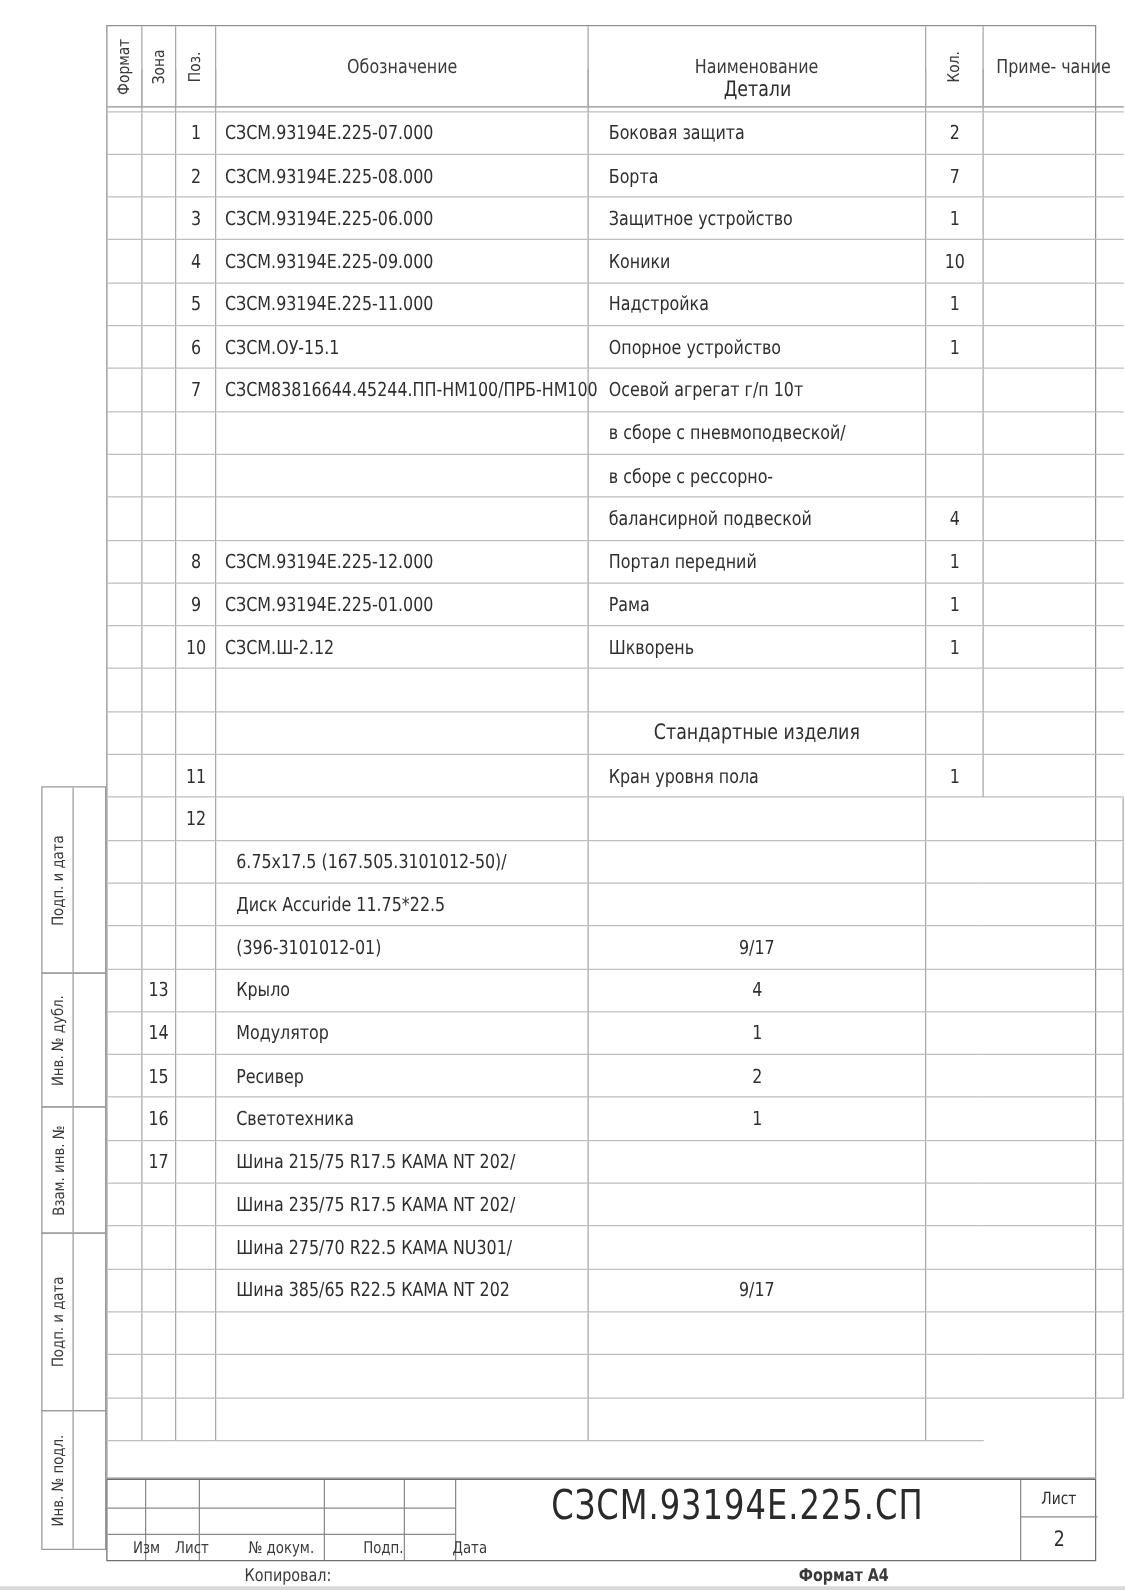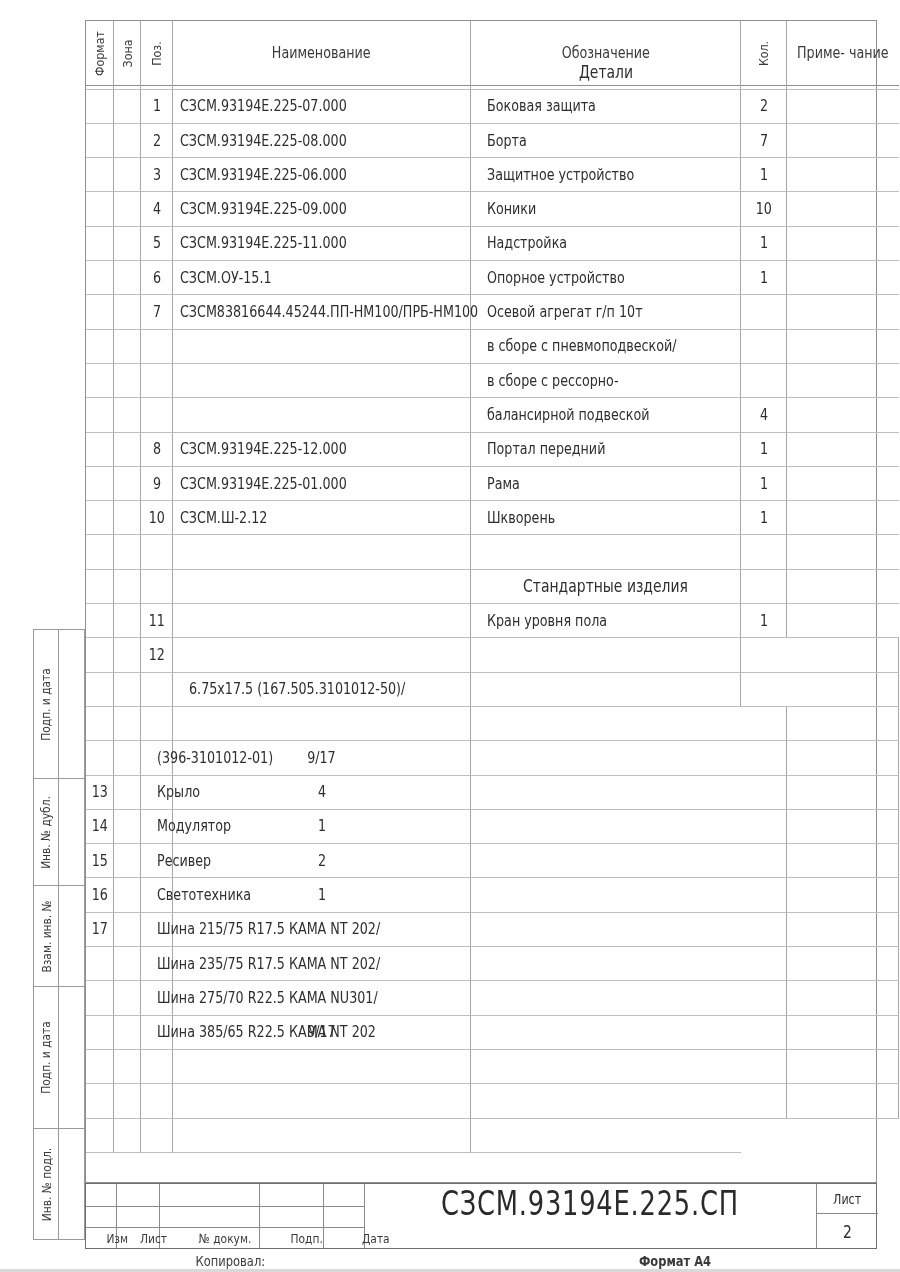--- a/index.html
+++ b/index.html
@@ -66,24 +66,24 @@
     <div class="c hc">
         <span class="vtxt">Формат</span>
       </div>
     <div class="c hc">
         <span class="vtxt">Зона</span>
       </div>
     <div class="c hc">
         <span class="vtxt">Поз.</span>
       </div>
     <div class="c hc">
+        <span class="htxt cond-c">Обозначение</span>
+      </div>
+    <div class="c hc">
         <span class="htxt cond-c">Наименование</span>
-      </div>
-    <div class="c hc">
-        <span class="htxt cond-c">Обозначение</span>
       </div>
     <div class="c hc">
         <span class="vtxt">Кол.</span>
       </div>
     <div class="c hc last">
         <span class="htxt cond-c prim-h">Приме-
 чание</span>
       </div>
   <div class="c cell-format"></div>
       <div class="c cell-zona"></div>
@@ -314,20 +314,23 @@
       <div class="c cell-oboz"></div>
       <div class="c cell-name">
         <span class="cond">6.75x17.5 (167.505.3101012-50)/</span>
       </div>
       <div class="c cell-kol"></div>
       <div class="c cell-prim last"></div>
       <div class="c cell-format"></div>
       <div class="c cell-zona"></div>
       <div class="c cell-poz"></div>
       <div class="c cell-oboz"></div>
+      <div class="c cell-name">
+        <span class="cond">Диск Accuride 11.75*22.5</span>
+      </div>
       <div class="c cell-kol"></div>
       <div class="c cell-prim last"></div>
       <div class="c cell-format"></div>
       <div class="c cell-zona"></div>
       <div class="c cell-poz"></div>
       <div class="c cell-oboz"></div>
       <div class="c cell-name">
         <span class="cond">(396-3101012-01)</span>
       </div>
       <div class="c cell-kol">

